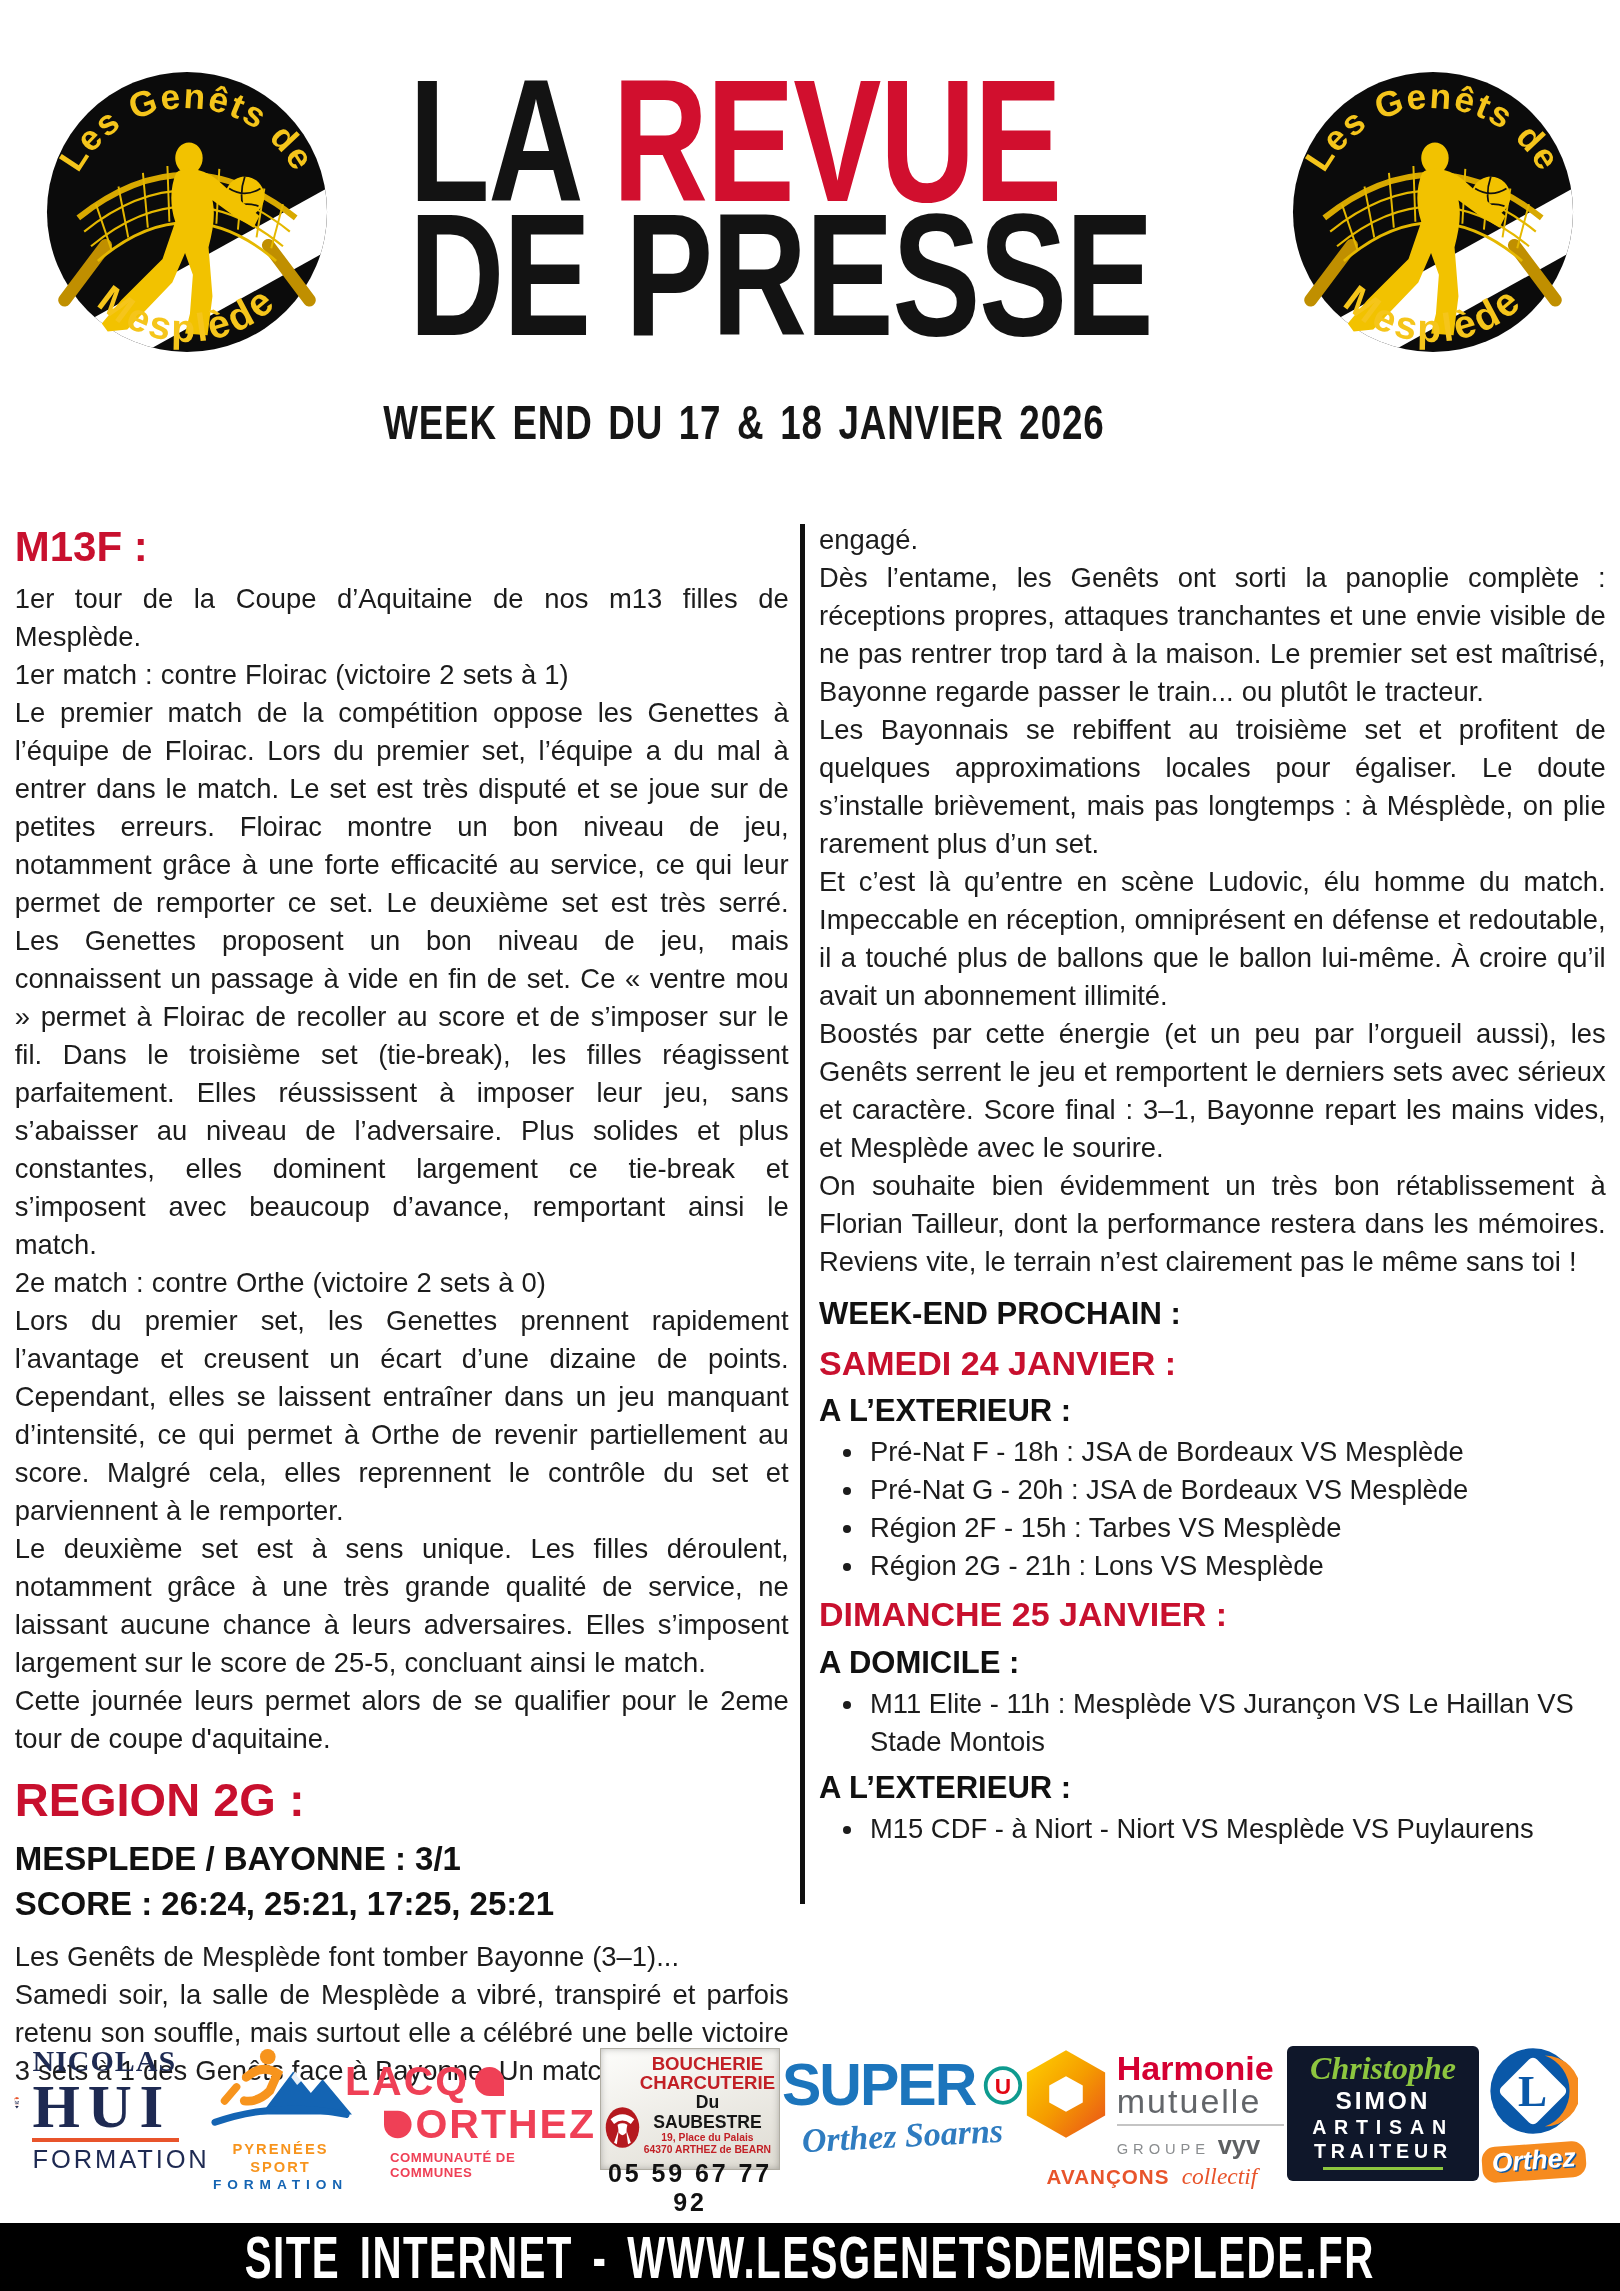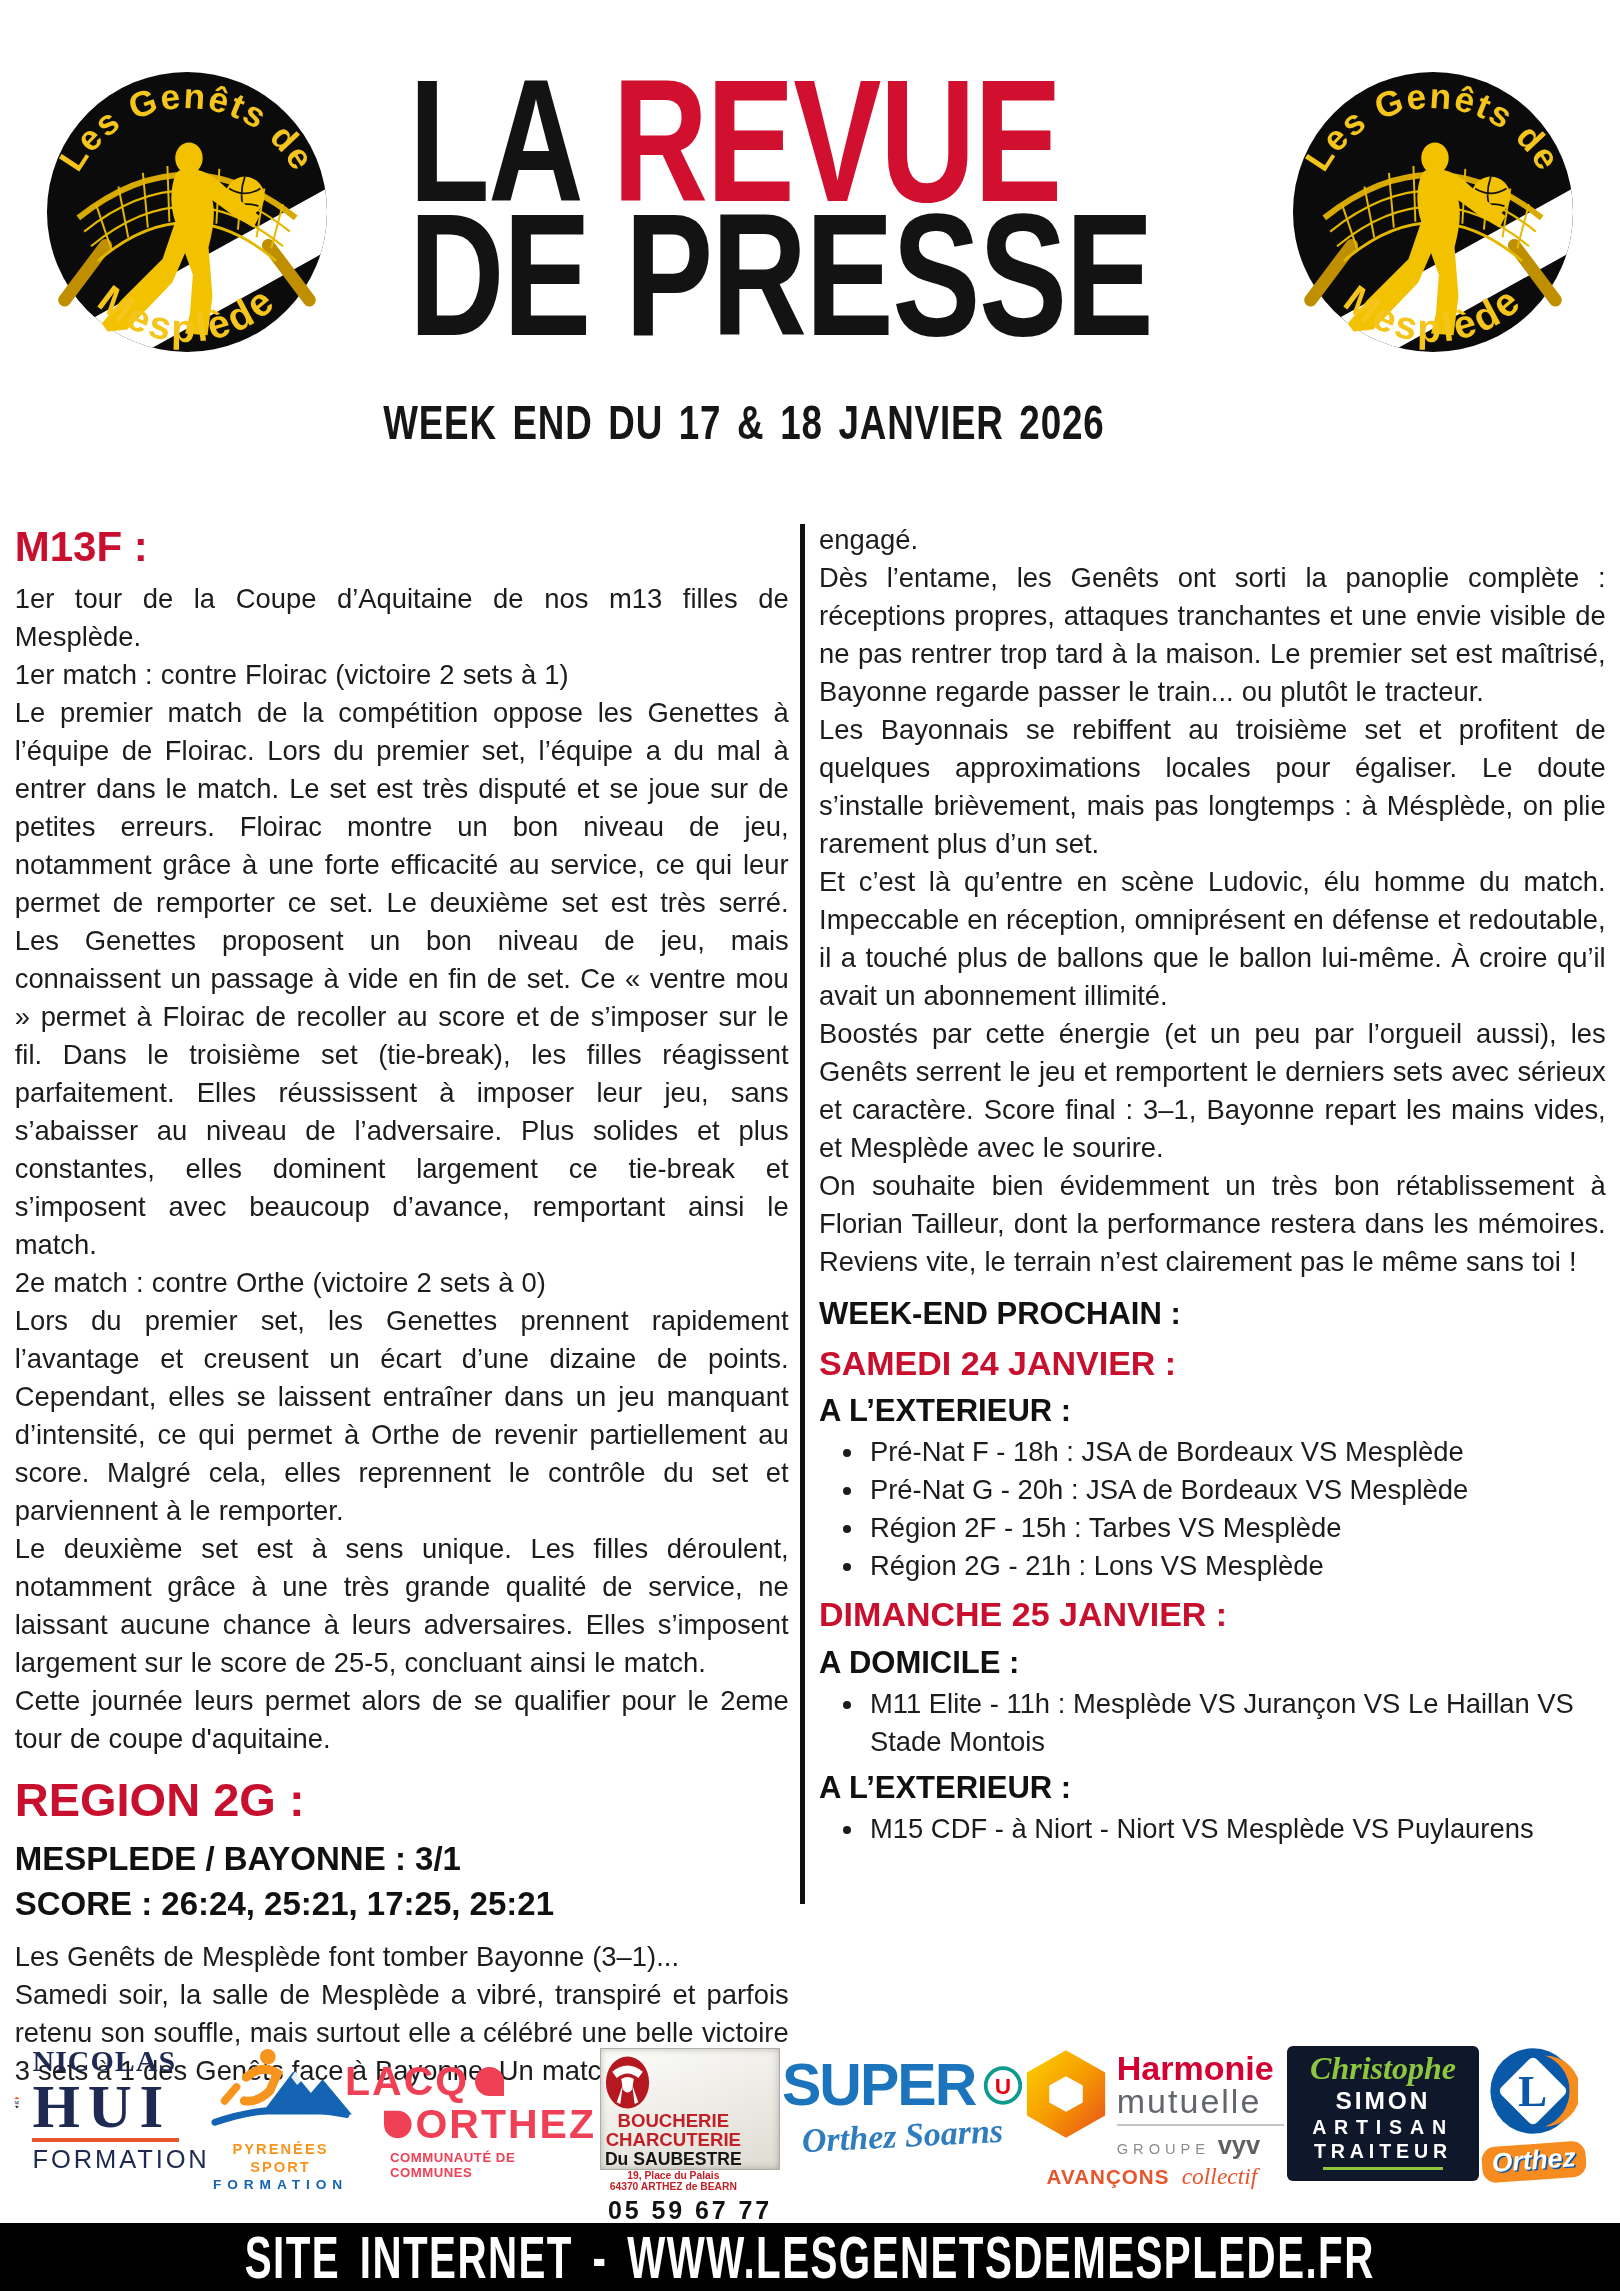--- a/index.html
+++ b/index.html
@@ -60,21 +60,21 @@
 
   .sp-lacq{left:345px;width:251px;padding-top:15.7px;color:#EF4056;font-weight:bold;}
   .lq-row{display:flex;align-items:center;}
   .lq-l1{font-size:41px;letter-spacing:2px;line-height:43px;}
   .lq-l2{font-size:41px;letter-spacing:2px;line-height:43px;}
   .lq-ind{margin-left:45px;}
   .lq-l3{font-size:13.2px;letter-spacing:0.5px;margin:3.9px 0 0 45px;line-height:15.7px;}
 
   .sp-bouch{left:600px;top:3.9px;width:180px;height:122px;background:linear-gradient(160deg,#fdfdfb,#dedbd2);
             border:1px solid #b0ada3;box-shadow:inset 0 0 7.8px rgba(0,0,0,0.25);padding:4.9px 3.9px;box-sizing:border-box;}
-  .bs-row{display:flex;align-items:flex-start;flex-direction:column;}
+  .bs-row{display:flex;align-items:flex-end;}
   .bs-text{flex:1;text-align:center;line-height:1;}
   .bs-l1,.bs-l2{font-size:18.6px;font-weight:bold;color:#C22026;line-height:19.6px;}
   .bs-l3{font-size:17.6px;font-weight:bold;color:#161616;line-height:19.6px;}
   .bs-l4,.bs-l5{font-size:10.3px;font-weight:bold;color:#C22026;line-height:11.8px;}
   .bs-l6{font-size:25px;font-weight:bold;color:#111;letter-spacing:2.9px;text-align:center;margin-top:2.9px;}
 
   .sp-superu{left:782px;width:241px;top:5.9px;text-align:center;}
   .su-row{display:flex;align-items:center;justify-content:center;}
   .su-word{font-size:59px;font-weight:bold;color:#1C75BC;letter-spacing:-2px;}
   .su-script{font-family:"Liberation Serif",serif;font-style:italic;font-weight:bold;font-size:34px;

